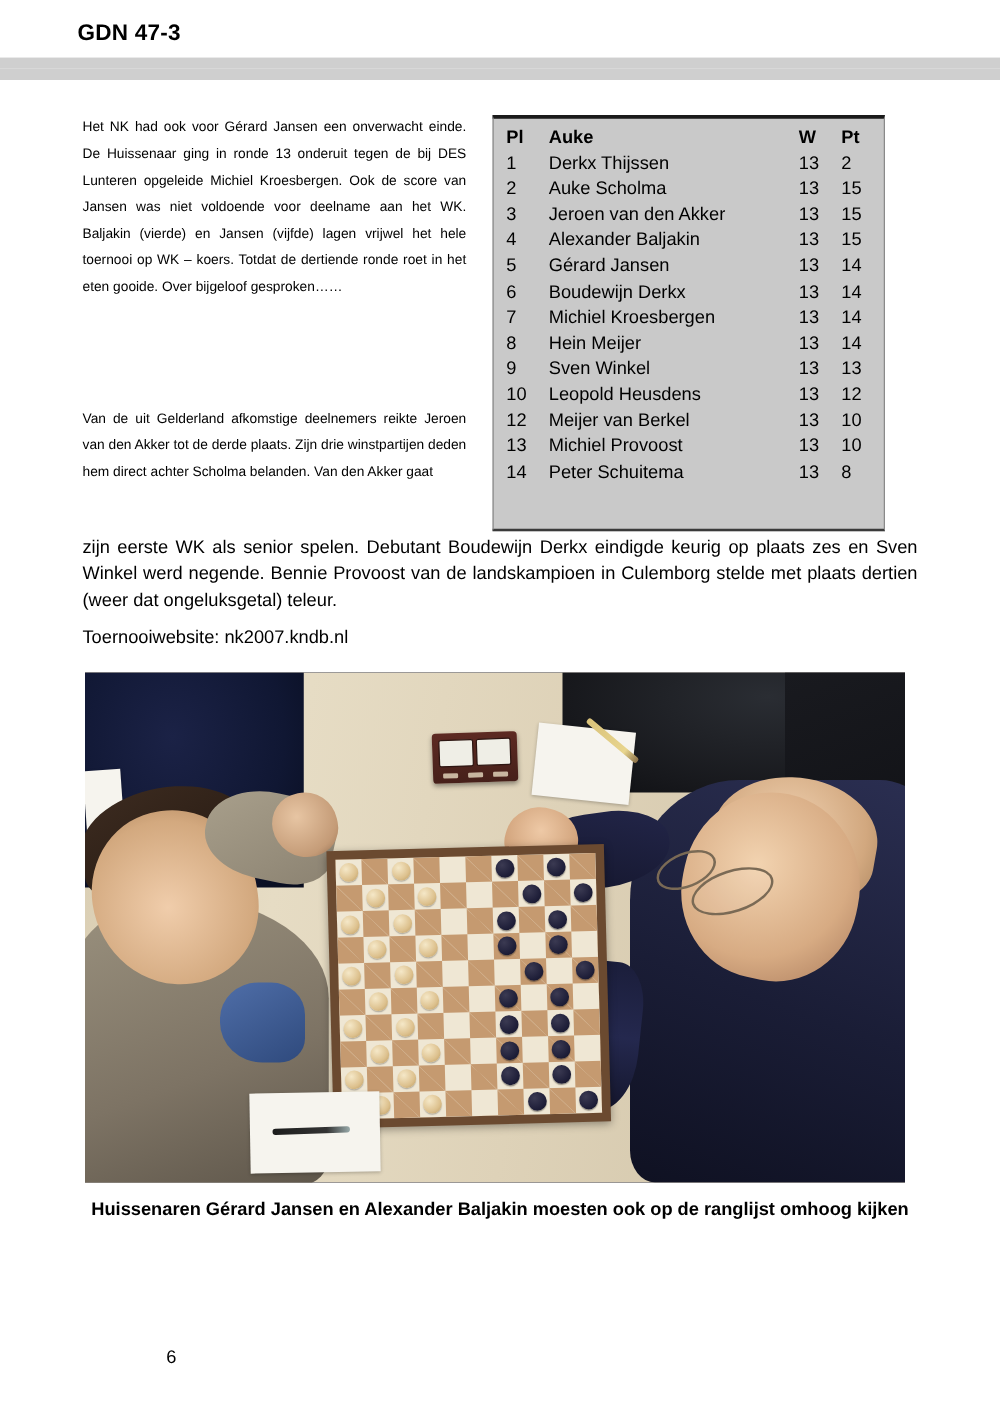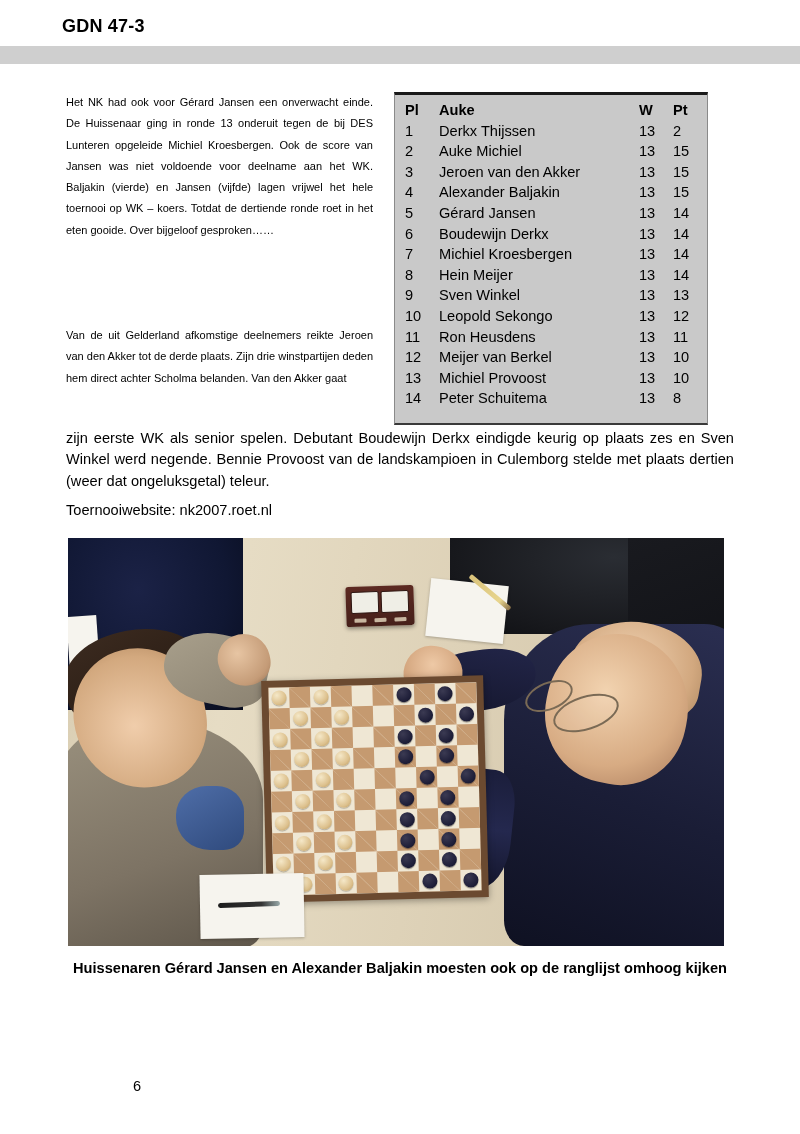--- a/index.html
+++ b/index.html
@@ -420,21 +420,21 @@
       </thead>
       <tbody>
         <tr>
           <td class="c-pl">1</td>
           <td class="c-name">Derkx Thijssen</td>
           <td class="c-w">13</td>
           <td class="c-pt">2</td>
         </tr>
         <tr>
           <td class="c-pl">2</td>
-          <td class="c-name">Auke Michiel</td>
+          <td class="c-name">Auke Scholma</td>
           <td class="c-w">13</td>
           <td class="c-pt">15</td>
         </tr>
         <tr>
           <td class="c-pl">3</td>
           <td class="c-name">Jeroen van den Akker</td>
           <td class="c-w">13</td>
           <td class="c-pt">15</td>
         </tr>
         <tr>
@@ -468,29 +468,23 @@
           <td class="c-pt">14</td>
         </tr>
         <tr>
           <td class="c-pl">9</td>
           <td class="c-name">Sven Winkel</td>
           <td class="c-w">13</td>
           <td class="c-pt">13</td>
         </tr>
         <tr>
           <td class="c-pl">10</td>
-          <td class="c-name">Leopold Sekongo</td>
+          <td class="c-name">Leopold Heusdens</td>
           <td class="c-w">13</td>
           <td class="c-pt">12</td>
-        </tr>
-        <tr>
-          <td class="c-pl">11</td>
-          <td class="c-name">Ron Heusdens</td>
-          <td class="c-w">13</td>
-          <td class="c-pt">11</td>
         </tr>
         <tr>
           <td class="c-pl">12</td>
           <td class="c-name">Meijer van Berkel</td>
           <td class="c-w">13</td>
           <td class="c-pt">10</td>
         </tr>
         <tr>
           <td class="c-pl">13</td>
           <td class="c-name">Michiel Provoost</td>
@@ -502,21 +496,21 @@
           <td class="c-name">Peter Schuitema</td>
           <td class="c-w">13</td>
           <td class="c-pt">8</td>
         </tr>
       </tbody>
     </table>
   </div>
 </div>
 
 <div id="para-full-1">zijn eerste WK als senior spelen. Debutant Boudewijn Derkx eindigde keurig op plaats zes en Sven Winkel werd negende. Bennie Provoost van de landskampioen in Culemborg stelde met plaats dertien (weer dat ongeluksgetal) teleur.</div>
-<div id="para-website">Toernooiwebsite: nk2007.roet.nl</div>
+<div id="para-website">Toernooiwebsite: nk2007.kndb.nl</div>
 
 <div id="photo-figure">
   <div id="photo-frame">
     <div class="ph-table"></div>
     <div class="ph-wall-left"></div>
     <div class="ph-wall-top"></div>
     <div class="ph-wall-right"></div>
 
     <div class="ph-paper p3"></div>
 

